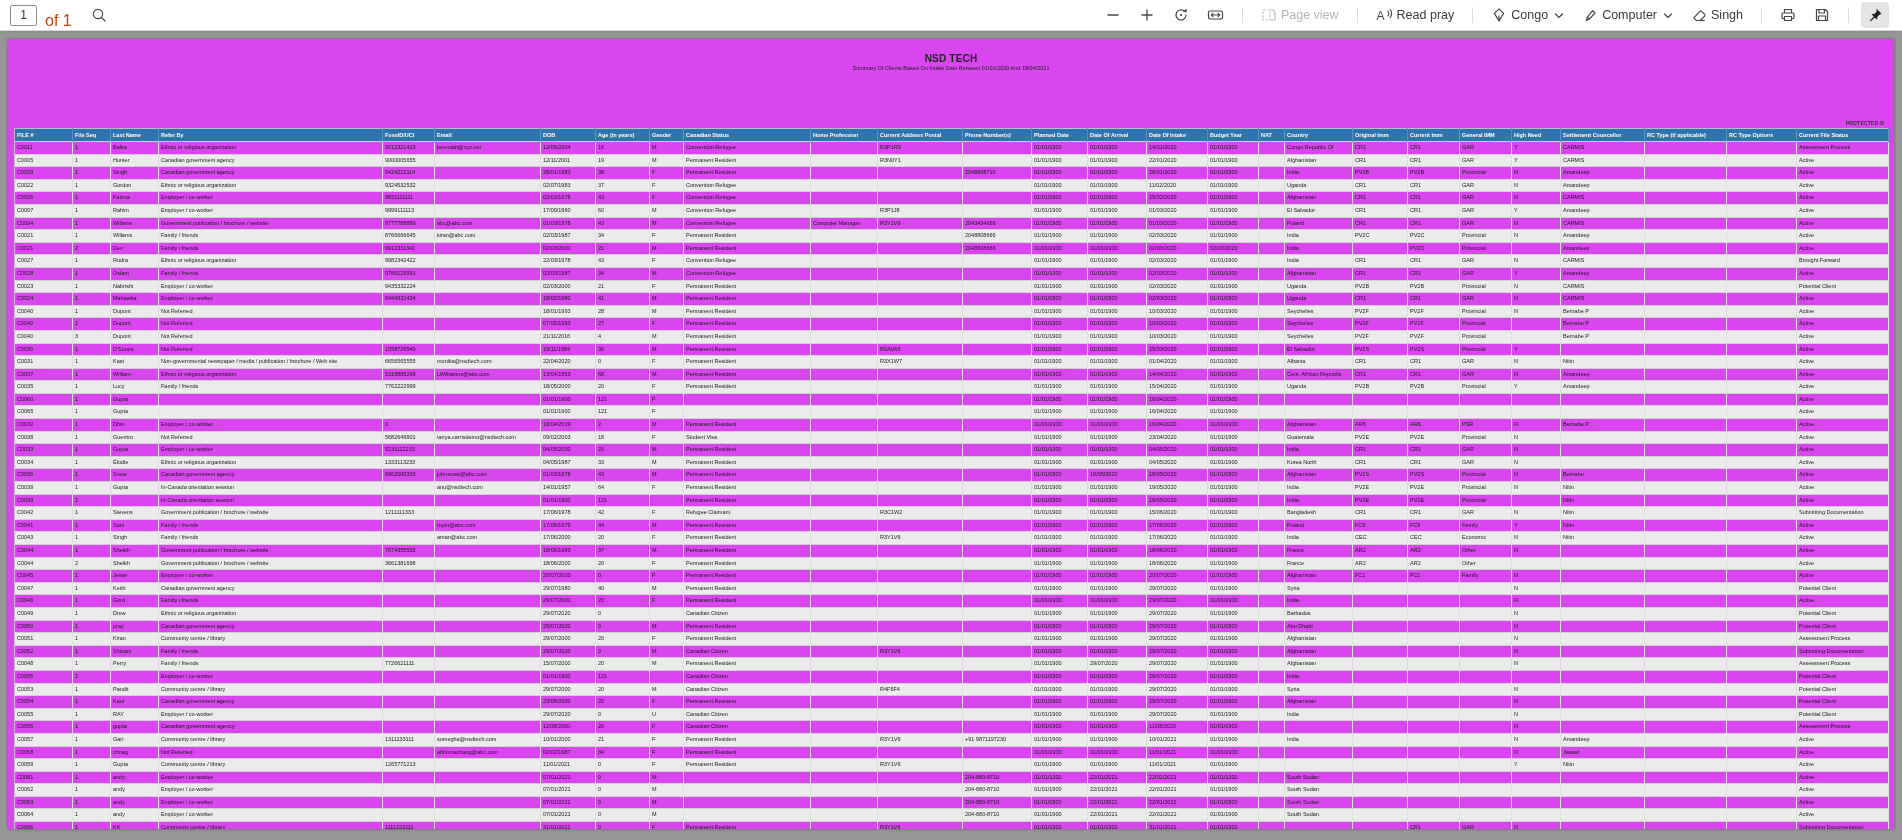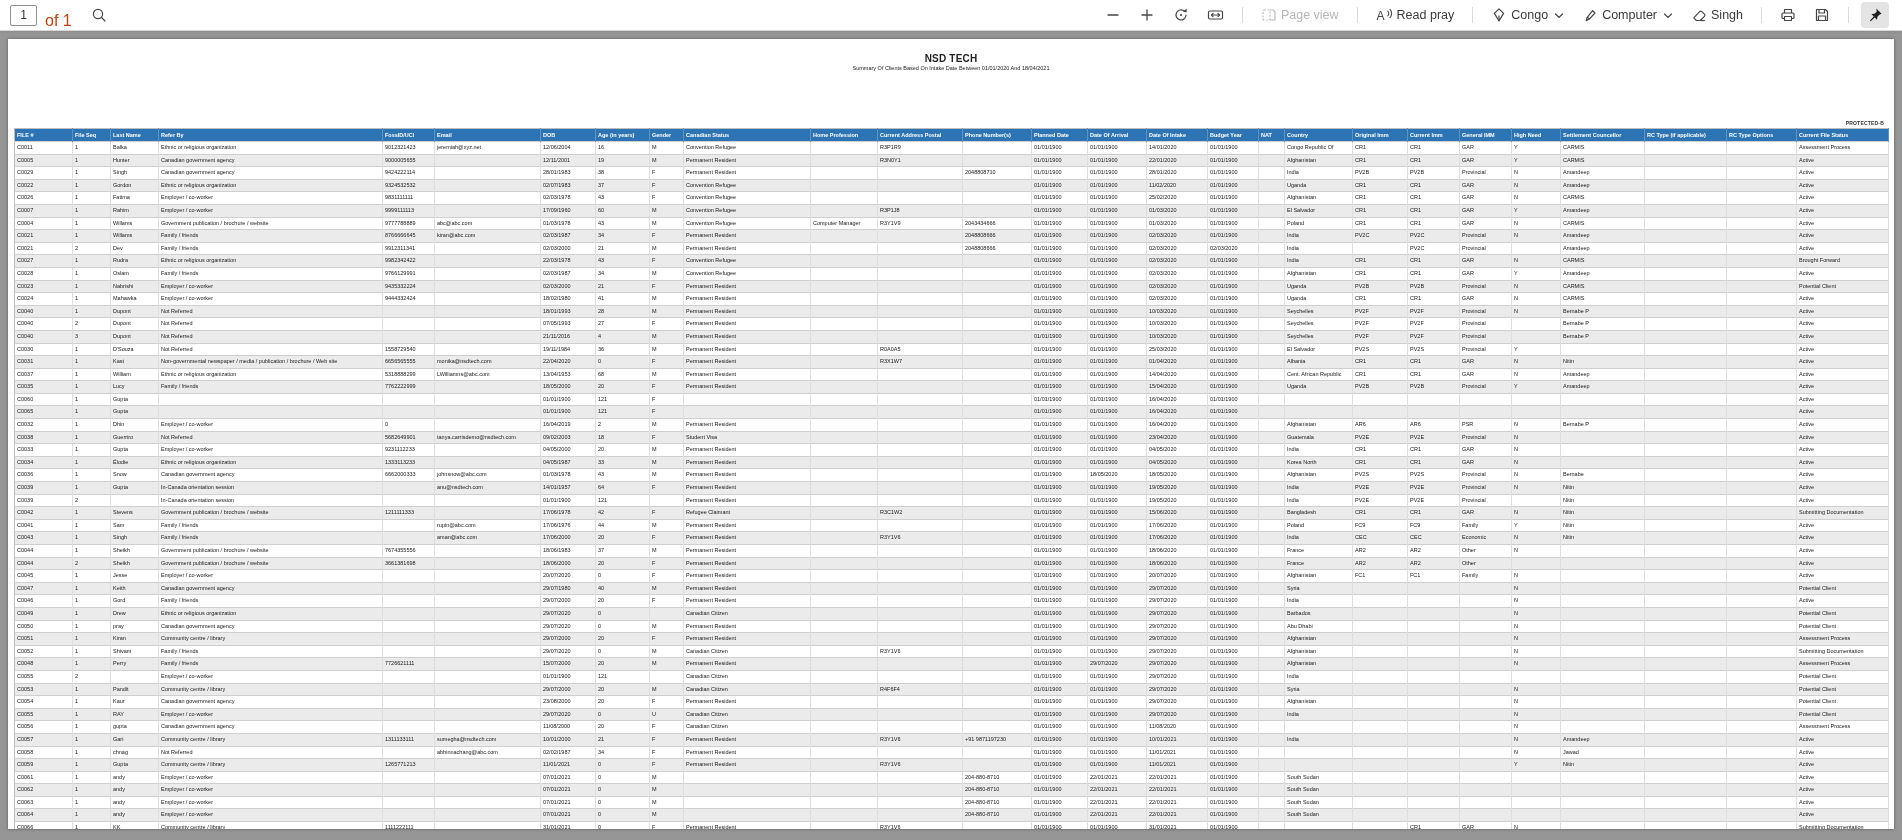--- a/index.html
+++ b/index.html
@@ -18,21 +18,21 @@
   .tb-btn svg { display:block; }
   .tb-btn.disabled { color:#b6b6b6; cursor:default; }
   .tb-btn.active { background:#e4e4e4; }
   .sep { width:1px; height:16px; background:#dcdcdc; margin:0 9px; flex:none; }
   #page-input { width:27px; height:21px; border:1px solid #8f8f8f; border-radius:2px;
     text-align:center; font-size:12px; color:#333; font-family:"Liberation Sans", sans-serif; }
   .of-label { font-size:16px; color:#c2410c; margin:12px 10px 0 8px; }
   .chev { margin-left:2px; }
 
   
-  .page { position:absolute; left:8px; right:8px; top:39px; bottom:11px; background:#ffffff;
+  .page { position:absolute; left:8px; right:8px; top:39px; bottom:11px; background:#d946ef;
     box-shadow:0 0 3px rgba(0,0,0,.4); overflow:hidden; }
   .doc-title { position:absolute; top:14px; left:0; right:0; text-align:center;
     font-size:10px; font-weight:bold; color:#222; letter-spacing:.2px; }
   .doc-subtitle { position:absolute; top:26px; left:0; right:0; text-align:center;
     font-size:5.5px; color:#222; }
   .protected { position:absolute; top:81px; right:10px; font-size:5px; color:#333;
     font-weight:bold; letter-spacing:.2px; }
 
   .report { position:absolute; top:89px; left:6px; }
   table.tbl { border-collapse:collapse; table-layout:fixed; width:1874px;

